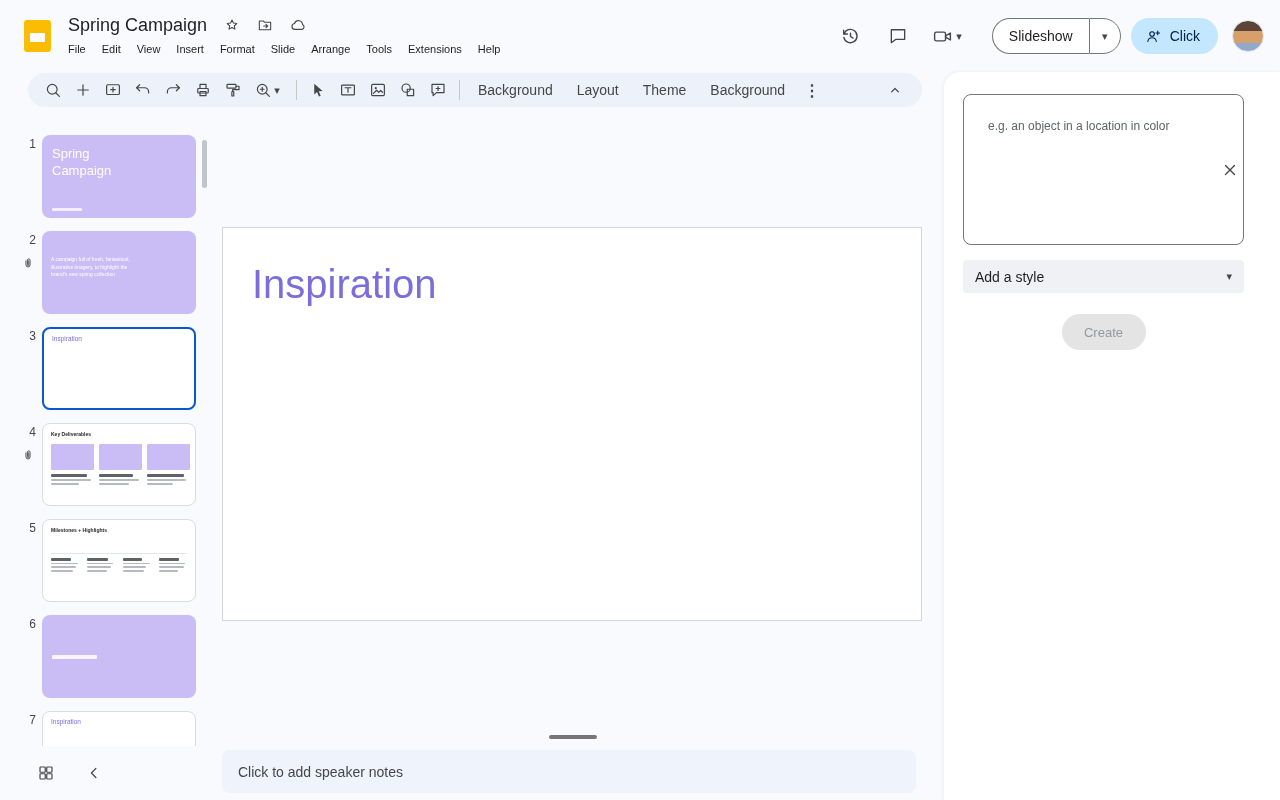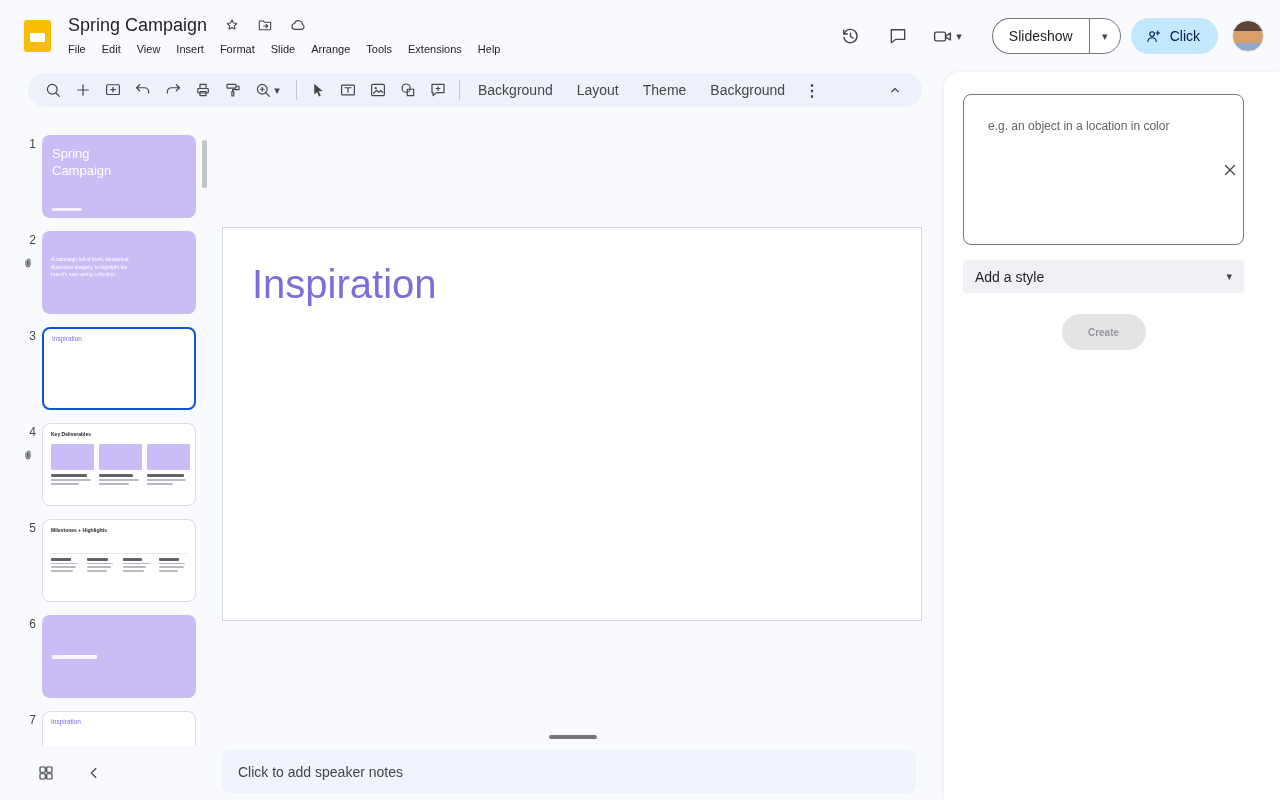--- a/index.html
+++ b/index.html
@@ -93,21 +93,21 @@
   .panel-title { font-size:16px; color:#1f1f1f; margin-left:10px; }
   .panel-close { position:absolute; right:38px; top:86px; width:24px; height:24px; display:flex; align-items:center; justify-content:center; }
   .prompt-input { display:block; width:281px; height:151px; margin:22px 0 0 19px;
     border:1px solid #747775; border-radius:8px; padding:24px; font-size:12px; color:#1f1f1f;
     resize:none; background:#fff; font-family:"Liberation Sans", sans-serif; }
   .prompt-input::placeholder { color:#5f6368; }
   .style-select { width:281px; height:33px; margin:15px 0 0 19px; background:#eff1f4; border-radius:4px;
     display:flex; align-items:center; justify-content:space-between; padding:0 12px; font-size:14px; color:#1f1f1f; cursor:pointer; }
   .create-wrap { width:281px; margin-left:19px; margin-top:21px; display:flex; justify-content:center; }
   .create-btn { width:84px; height:36px; border-radius:18px; background:#e4e4e5; color:#95989d;
-    font-size:10px; font-weight:700; cursor:default; }
+    font-size:13px; font-weight:400; cursor:default; }
   .panel-caption { width:281px; margin:20px 0 0 19px; text-align:center; font-size:12px; line-height:16px; color:#444746; }
   .panel-caption span { display:inline-block; max-width:260px; }
 </style>
 </head>
 <body>
 
 <div class="app-logo"></div>
 
 <div class="header-left">
   <div class="title-row">

